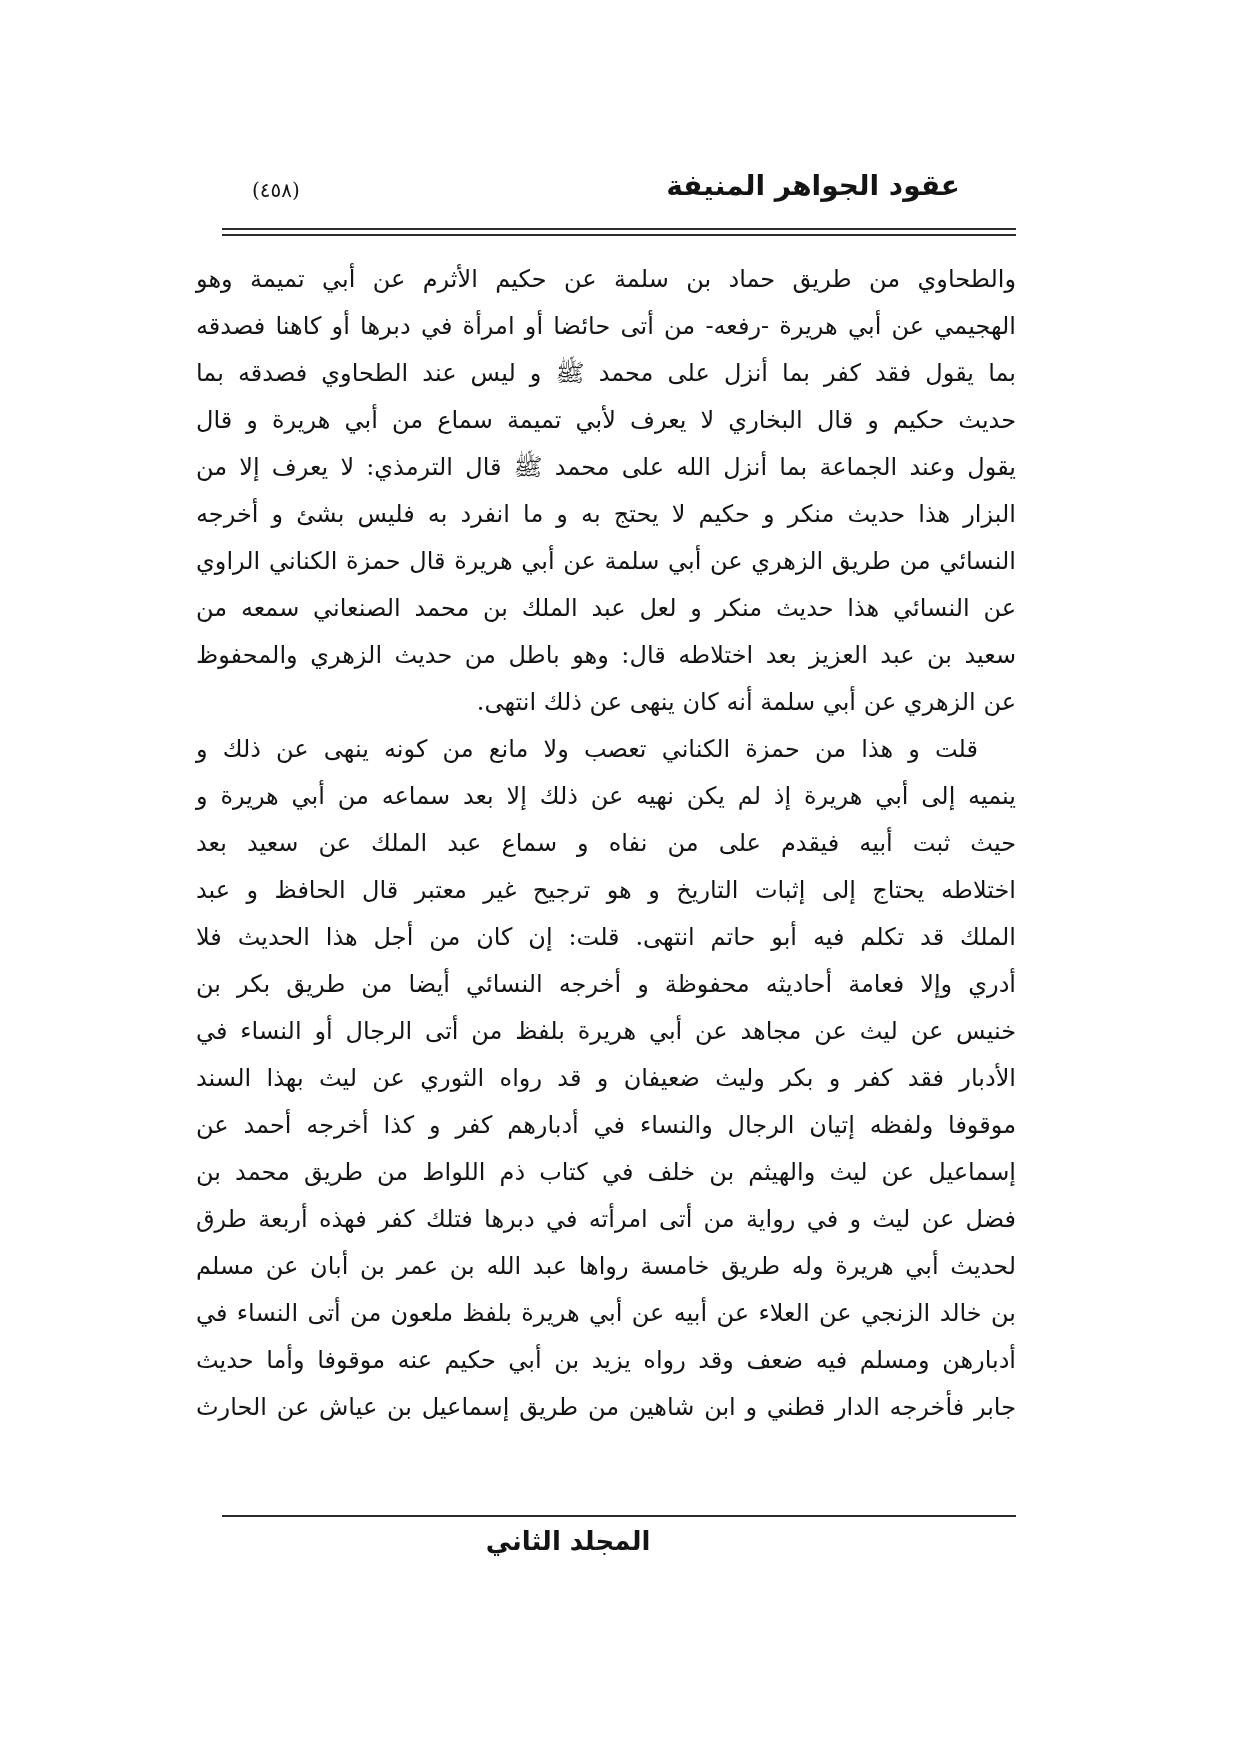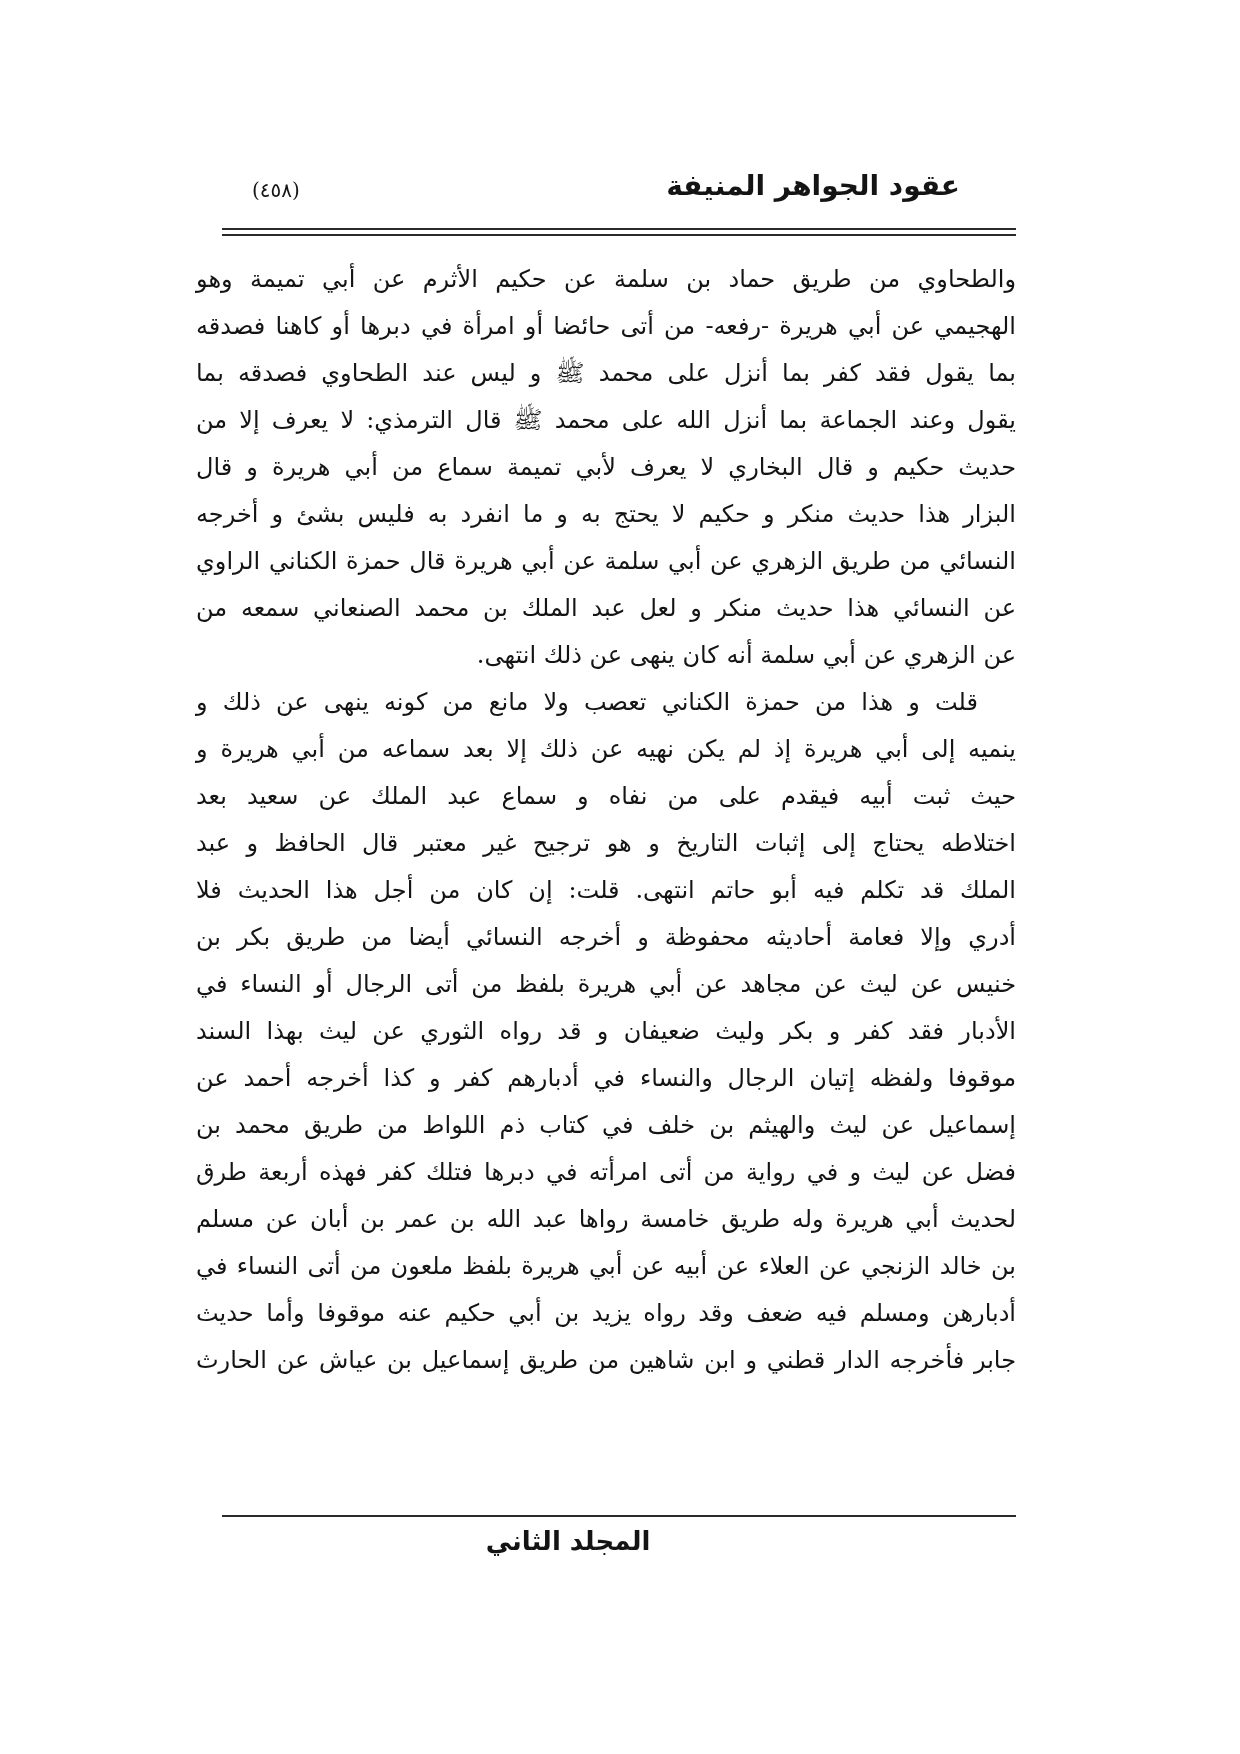--- a/index.html
+++ b/index.html
@@ -95,25 +95,26 @@
     <span class="page-number">(٤٥٨)</span>
   </div>
 
   <div class="header-rule"></div>
 
   <div class="body-text">
 
     <div class="line">والطحاوي من طريق حماد بن سلمة عن حكيم الأثرم عن أبي تميمة وهو</div>
     <div class="line">الهجيمي عن أبي هريرة -رفعه- من أتى حائضا أو امرأة في دبرها أو كاهنا فصدقه</div>
     <div class="line">بما يقول فقد كفر بما أنزل على محمد ﷺ و ليس عند الطحاوي فصدقه بما</div>
+    <div class="line">حديث حكيم و قال البخاري لا يعرف لأبي تميمة سماع من أبي هريرة و قال</div>
     <div class="line">يقول وعند الجماعة بما أنزل الله على محمد ﷺ قال الترمذي: لا يعرف إلا من</div>
-    <div class="line">حديث حكيم و قال البخاري لا يعرف لأبي تميمة سماع من أبي هريرة و قال</div>
     <div class="line">البزار هذا حديث منكر و حكيم لا يحتج به و ما انفرد به فليس بشئ و أخرجه</div>
     <div class="line">النسائي من طريق الزهري عن أبي سلمة عن أبي هريرة قال حمزة الكناني الراوي</div>
     <div class="line">عن النسائي هذا حديث منكر و لعل عبد الملك بن محمد الصنعاني سمعه من</div>
+    <div class="line">سعيد بن عبد العزيز بعد اختلاطه قال: وهو باطل من حديث الزهري والمحفوظ</div>
     <div class="line end-line">عن الزهري عن أبي سلمة أنه كان ينهى عن ذلك انتهى.</div>
 
     <div class="line first-line">قلت و هذا من حمزة الكناني تعصب ولا مانع من كونه ينهى عن ذلك و</div>
     <div class="line">ينميه إلى أبي هريرة إذ لم يكن نهيه عن ذلك إلا بعد سماعه من أبي هريرة و</div>
     <div class="line">حيث ثبت أبيه فيقدم على من نفاه و سماع عبد الملك عن سعيد بعد</div>
     <div class="line">اختلاطه يحتاج إلى إثبات التاريخ و هو ترجيح غير معتبر قال الحافظ و عبد</div>
     <div class="line">الملك قد تكلم فيه أبو حاتم انتهى. قلت: إن كان من أجل هذا الحديث فلا</div>
     <div class="line">أدري وإلا فعامة أحاديثه محفوظة و أخرجه النسائي أيضا من طريق بكر بن</div>
     <div class="line">خنيس عن ليث عن مجاهد عن أبي هريرة بلفظ من أتى الرجال أو النساء في</div>
     <div class="line">الأدبار فقد كفر و بكر وليث ضعيفان و قد رواه الثوري عن ليث بهذا السند</div>

